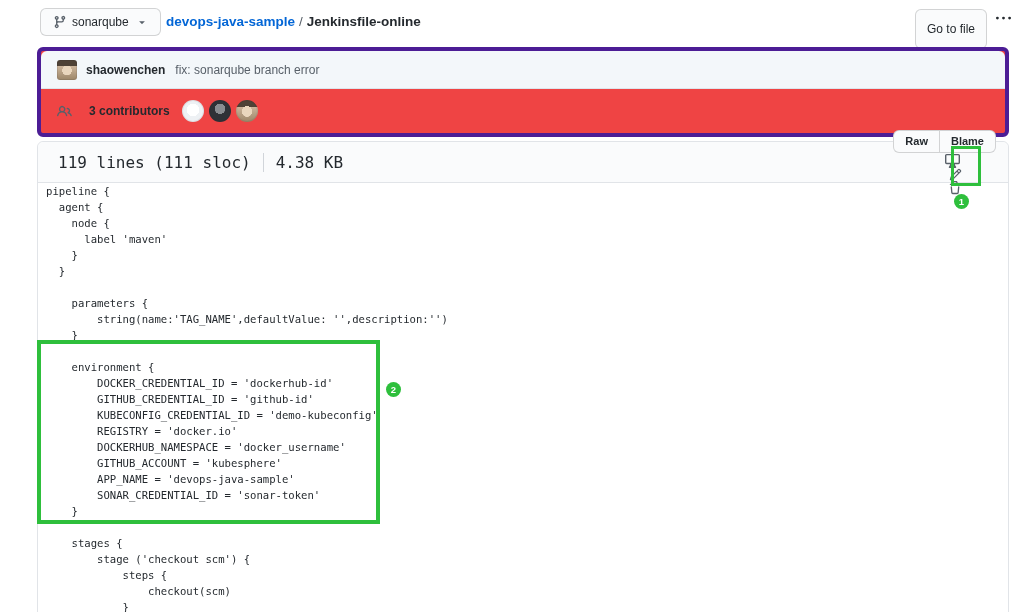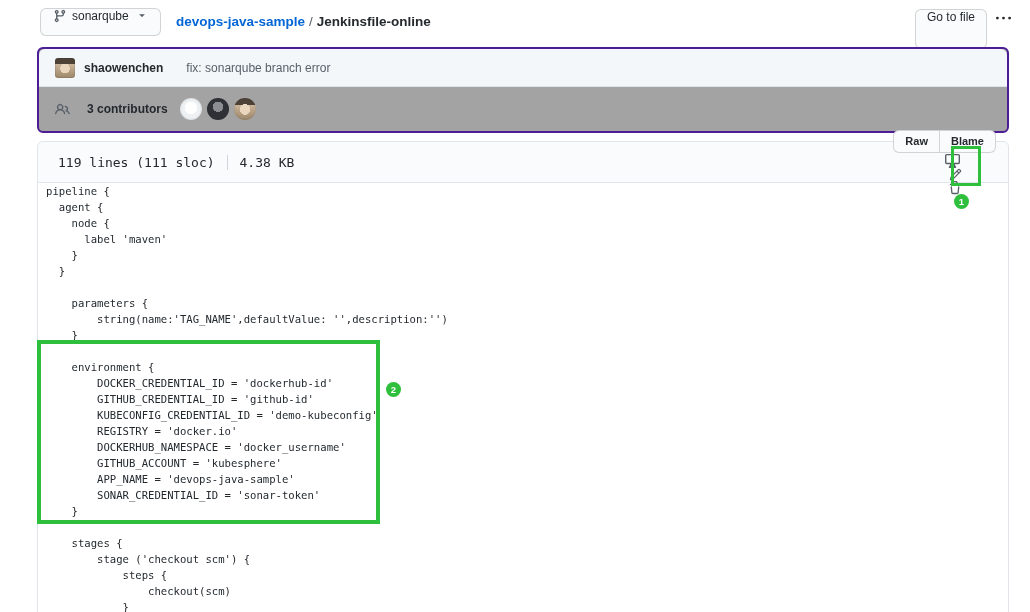--- a/index.html
+++ b/index.html
@@ -8,55 +8,55 @@
     position: relative; width: 1030px; height: 612px;
     overflow: hidden; background: #fff;
     font-family: "Liberation Sans", "DejaVu Sans", sans-serif;
     color: var(--text, #24292e);
   }
   svg { display:block; }
   .icon { fill:#586069; }
 
   
   .btn {
-    display:inline-flex; align-items:flex-start; justify-content:center; gap:5px;
+    display:inline-flex; align-items:center; justify-content:center; gap:5px;
     background:#fafbfc; border:1px solid rgba(27,31,36,0.18); border-radius:6px;
     font-size:12px; color:var(--text,#24292e); cursor:pointer;
     font-family:inherit;
   }
   .branch-btn { position:absolute; left:40px; top:8px; height:28px; padding:0 12px; }
   .branch-caret { margin-left:2px; }
   .breadcrumb {
-    position:absolute; left:176px; top:14px; font-size:13.5px; font-weight:bold;
+    position:absolute; left:166px; top:14px; font-size:13.5px; font-weight:bold;
   }
   .repo-link { color:var(--link,#0366d6); text-decoration:none; cursor:pointer; }
   .breadcrumb .sep { color:#586069; font-weight:normal; padding:0 4px; }
   .goto-btn { position:absolute; left:915px; top:9px; width:72px; height:40px; font-size:12px; }
   .kebab-btn { position:absolute; left:996px; top:11px; background:none; border:none; cursor:pointer; }
   .kebab-btn .icon { fill:#24292e; }
 
   
   .commit-box {
     position:absolute; left:37px; top:47px; width:972px;
-    border:2px solid #4c1d95; border-radius:6px; background:#a3a3a3;
+    border:4px solid #4c1d95; border-radius:6px; background:#ef4444;
   }
   .commit-header {
     display:flex; align-items:center; height:38px; padding:0 16px;
     background:#f3f7fa; border-bottom:1px solid #dde5ec;
     border-radius:6px 6px 0 0; font-size:12px;
   }
   .avatar-sq {
     width:20px; height:20px; border-radius:3px; flex:0 0 auto; cursor:pointer;
     background:
       radial-gradient(circle at 50% 52%, #e9d6bd 0 33%, transparent 34%),
       linear-gradient(180deg, #4e4236 0%, #4e4236 32%, #cbb49a 32%, #9c8668 100%);
     box-shadow: inset 0 0 0 1px rgba(27,31,36,0.1);
   }
   .commit-author { font-weight:bold; margin-left:9px; cursor:pointer; }
-  .commit-msg { color:#586069; margin-left:23px; cursor:pointer; }
+  .commit-msg { color:#586069; margin-left:10px; cursor:pointer; }
   .commit-right { margin-left:auto; display:flex; align-items:center; color:#586069; }
   .commit-sha { font-family:"DejaVu Sans Mono","Liberation Mono",monospace; font-size:11px; margin:0 5px; }
   .time-ago { margin-right:14px; }
   .history-link { display:inline-flex; align-items:center; gap:5px; color:#24292e; font-weight:bold; cursor:pointer; }
   .history-link .icon { fill:#24292e; }
 
   .contrib-row { display:flex; align-items:center; height:44px; padding:0 16px; font-size:12px; }
   .contrib-label { font-weight:bold; margin-left:17px; cursor:pointer; }
   .contrib-avatars { display:flex; align-items:center; gap:5px; margin-left:12px; }
   .avatar-c { width:22px; height:22px; border-radius:50%; cursor:pointer; box-shadow: inset 0 0 0 1px rgba(27,31,36,0.08); }
@@ -70,21 +70,21 @@
   .file-box {
     position:absolute; left:37px; top:141px; width:972px; height:500px;
     border:1px solid #e1e4e8; border-radius:6px 6px 0 0; background:#fff;
   }
   .file-header {
     display:flex; align-items:center; height:41px; padding:0 12px 0 20px;
     background:#fafbfc; border-bottom:1px solid #e1e4e8; border-radius:6px 6px 0 0;
   }
   .file-meta {
     font-family:"DejaVu Sans Mono","Liberation Mono",monospace;
-    font-size:13px; color:#24292e; display:flex; align-items:center;
+    font-size:16px; color:#24292e; display:flex; align-items:center;
   }
   .file-meta .size { border-left:1px solid #d1d5da; margin-left:12px; padding-left:12px; }
   .file-actions { margin-left:auto; display:flex; align-items:center;flex-direction:column; }
   .btn-group { display:inline-flex; }
   .btn-sm {
     height:23px; padding:0 11px; font-size:11px; font-weight:bold;
     display:inline-flex; align-items:center;
     background:#fafbfc; border:1px solid rgba(27,31,36,0.18); color:#24292e; cursor:pointer;
     font-family:inherit;
   }

